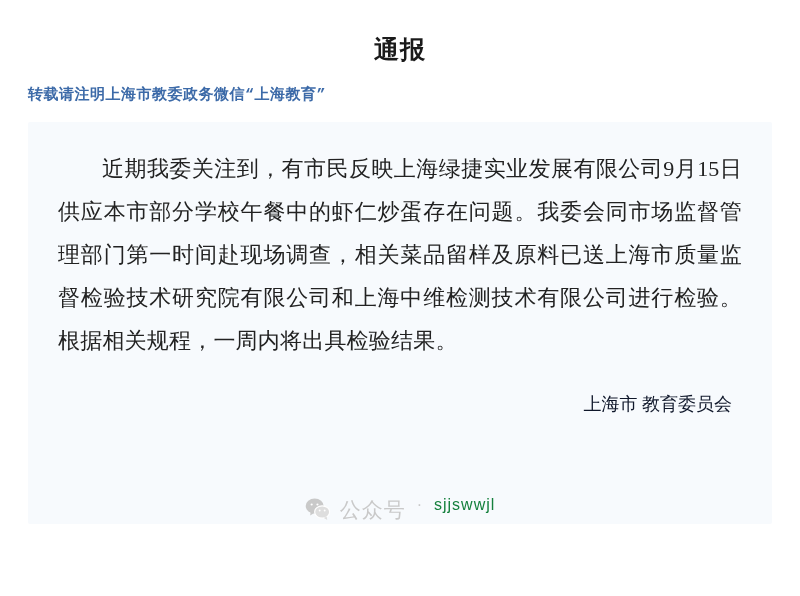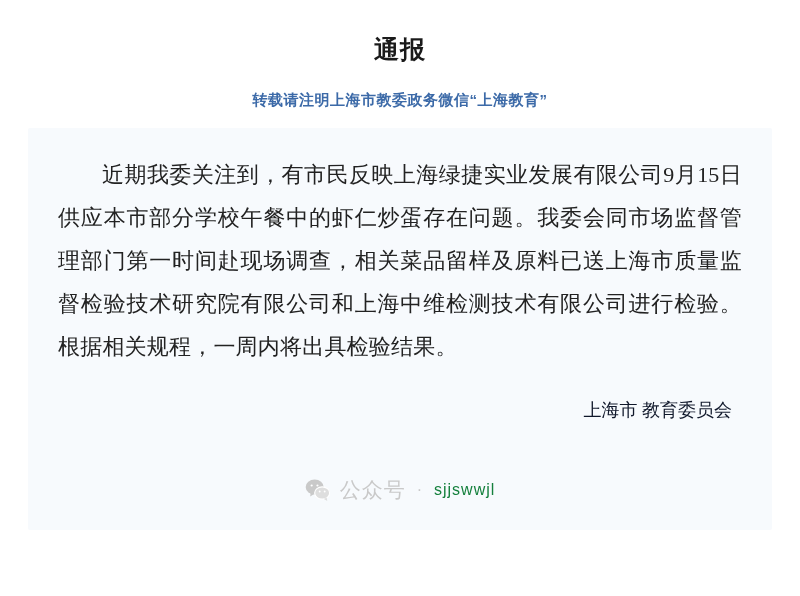--- a/index.html
+++ b/index.html
@@ -40,27 +40,26 @@
     font-size: 14.5px;
     line-height: 1.2;
   }
   .meta-account {
     color: #5b7ba5;
   }
   .meta-date, .meta-time, .meta-location {
     color: #9a9a9a;
   }
   .reprint-note {
-    margin-top: 26px;
-    font-family: Liberation Sans, sans-serif;
+    margin-top: 20px;
+    font-family: Liberation Mono, monospace;
     font-size: 15px;
     font-weight: bold;
     color: #3c6aa8;
     letter-spacing: 0.5px;
-    text-align: center;
   }
   .content-box {
     margin-top: 18px;
     background: #f7fafd;
     border-radius: 2px;
     padding: 26px 30px 18px 30px;
     position: relative;
     height: 402px;
     box-sizing: border-box;
   }
@@ -78,23 +77,22 @@
     text-align: right;
     font-size: 18px;
     color: #0f172a;
     line-height: 1.7;
     padding-right: 10px;
   }
   .watermark {
     position: absolute;
     left: 50%;
     transform: translateX(-50%);
-    bottom: 26px;
+    bottom: 0;
     display: flex;
-    align-items: center;
     gap: 9px;
     color: #c9c9c9;
     font-family: "Liberation Sans", sans-serif;
     font-size: 21px;
     letter-spacing: 1px;
     white-space: nowrap;
   }
   .watermark .wm-icon {
     display: inline-block;
     width: 26px;

